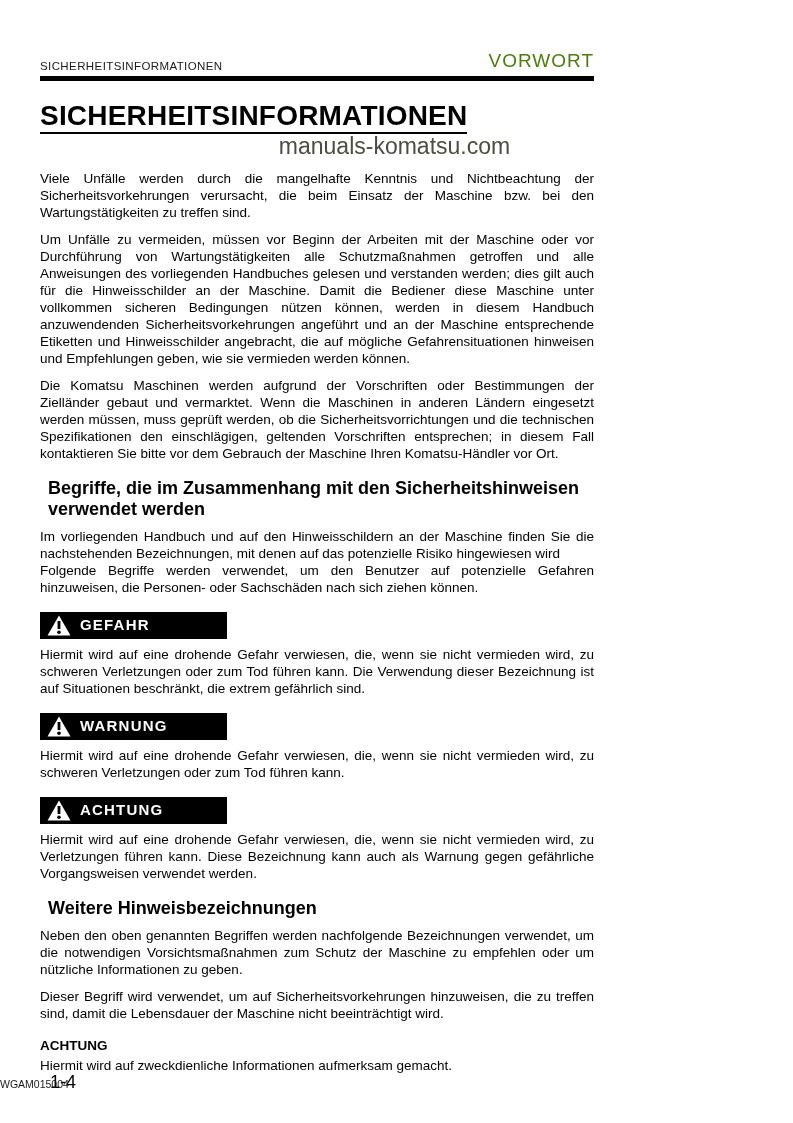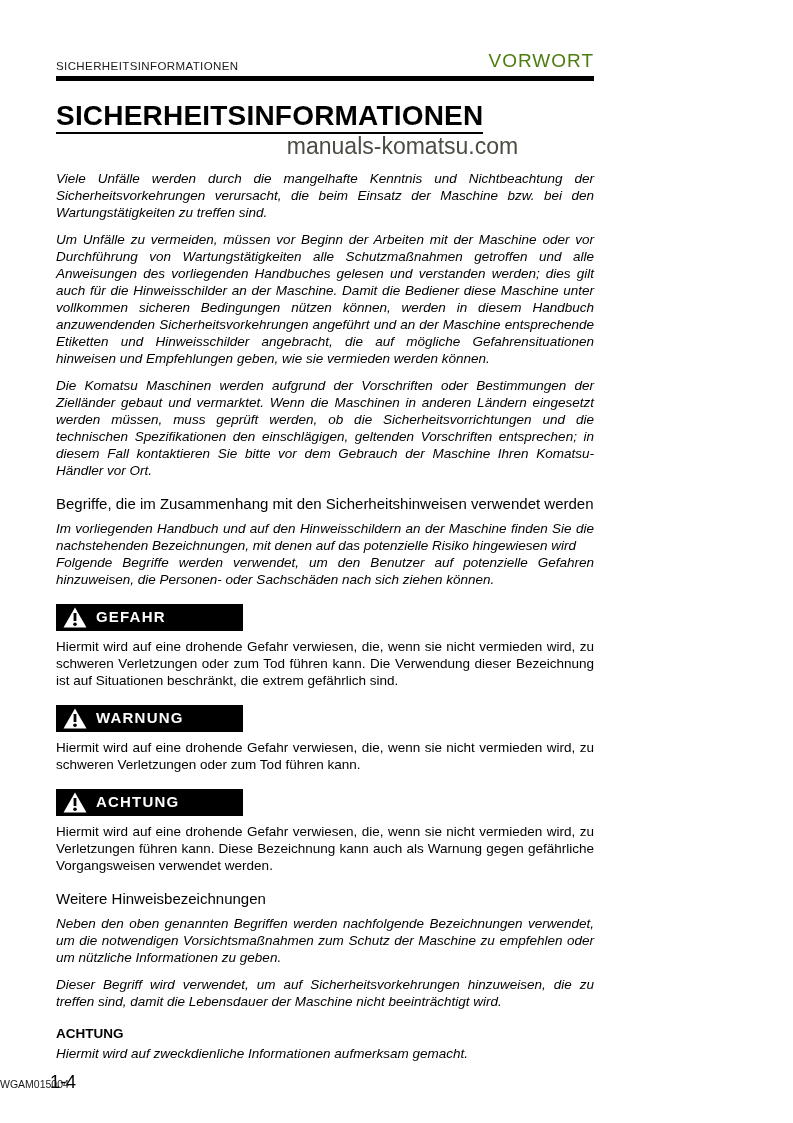--- a/index.html
+++ b/index.html
@@ -10,21 +10,21 @@
     background: #ffffff;
     color: #000000;
     font-family: "Liberation Sans", sans-serif;
     position: relative;
     overflow: hidden;
   }
   .page {
     position: absolute;
     top: 0; left: 0;
     width: 642px; height: 1123px;
-    padding: 50px 48px 0 56px;
+    padding: 50px 48px 0 40px;
   }
   
   .header {
     display: flex;
     justify-content: space-between;
     align-items: flex-end;
     border-bottom: 5px solid #000;
     padding-bottom: 4px;
   }
   .header-left {
@@ -55,27 +55,26 @@
     color: #4c4c44;
     margin: 0 0 10px 0;
     line-height: 1.1;
   }
   
   .body-text {
     font-size: 13.5px;
     line-height: 17px;
     text-align: justify;
     margin: 0 0 10px 0;
-    font-style: italic;
   }
   .body-text.tight { margin: 0; }
   .section-heading {
-    font-size: 15px;
-    font-weight: normal;
-    margin: 16px 0 8px 0;
+    font-size: 18px;
+    font-weight: bold;
+    margin: 16px 0 8px 8px;
   }
   .subsection-heading {
     font-size: 13.5px;
     font-weight: bold;
     margin: 16px 0 4px 0;
   }
   
   .warn-box {
     width: 187px;
     height: 27px;

